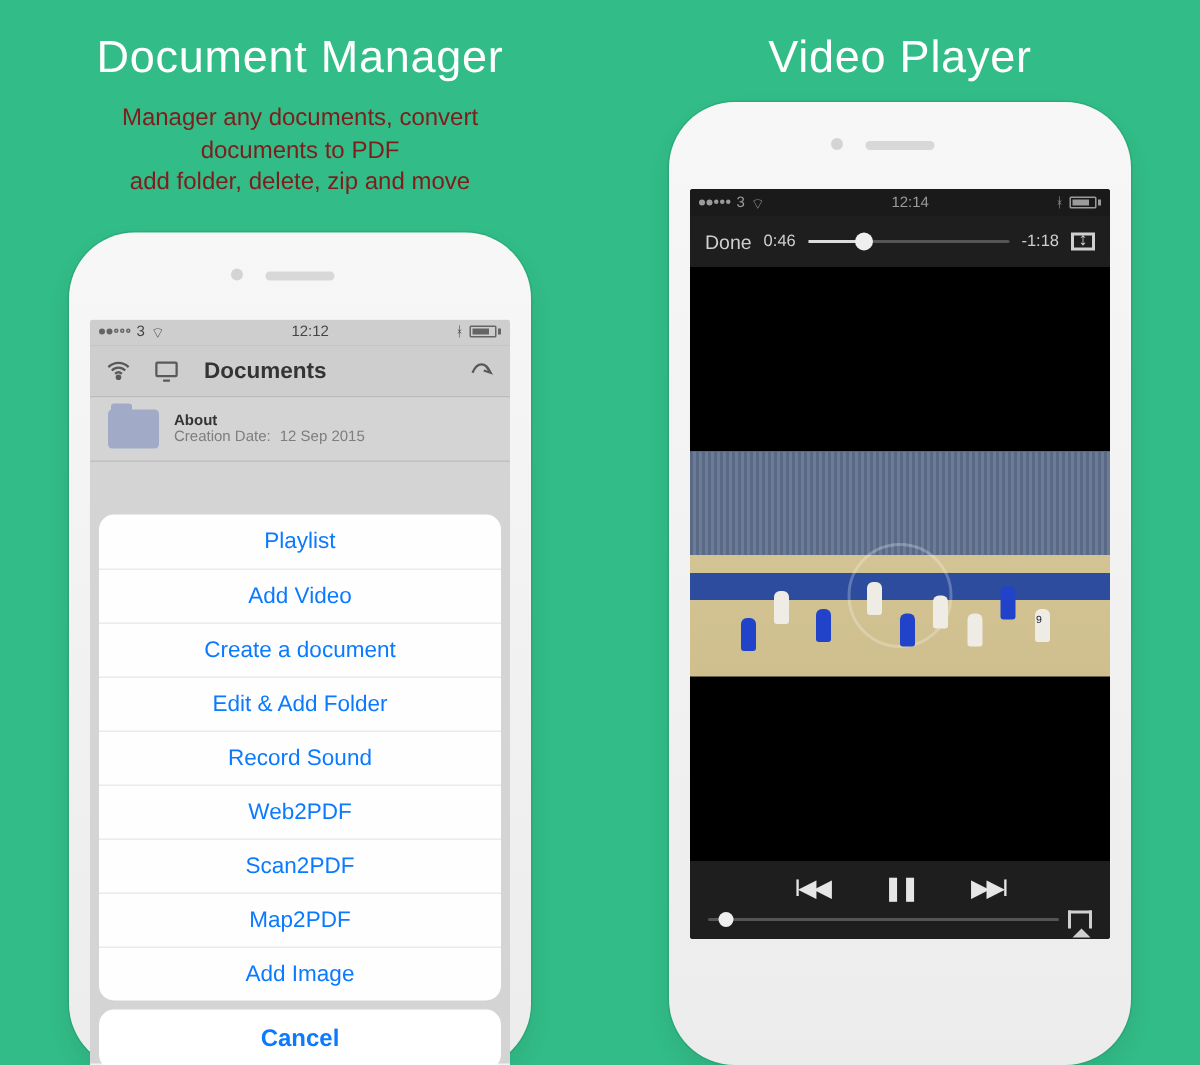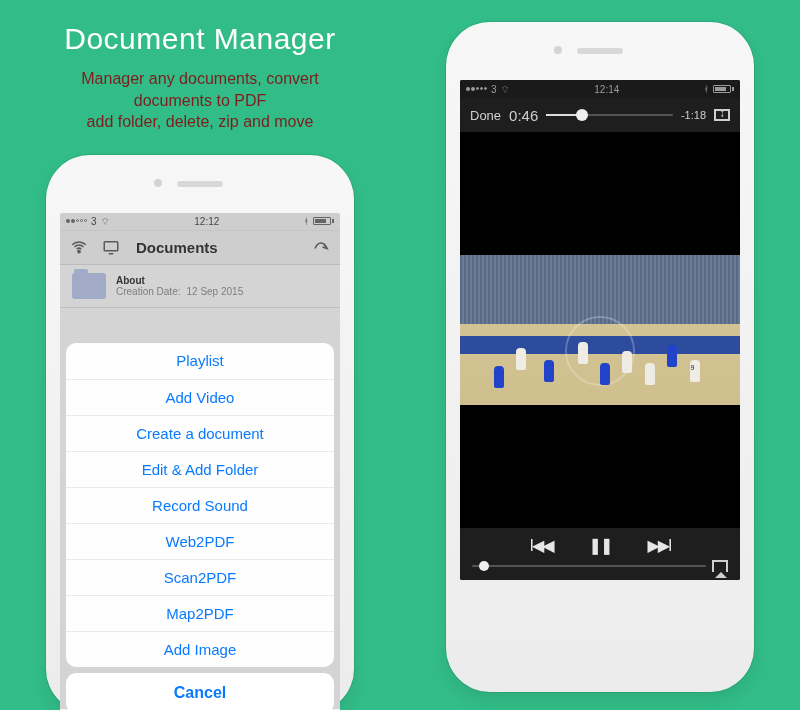--- a/index.html
+++ b/index.html
@@ -318,20 +318,21 @@
             <div class="sheet-item">Map2PDF</div>
             <div class="sheet-item">Add Image</div>
           </div>
           <div class="cancel">Cancel</div>
         </div>
       </div>
     </div>
   </div>
 
   <div class="col">
+    <div class="title">Video Player</div>
 
     <div class="phone">
       <div class="cam"></div>
         <div class="speaker"></div>
       <div class="screen dark">
 
         <div class="statusbar">
           <span class="cluster">
             <span class="dots">
                 <i></i>
@@ -350,21 +351,21 @@
                 <span class="shell">
                   <span class="fill"></span>
                 </span>
                 <span class="tip"></span>
               </span>
           </span>
         </div>
 
         <div class="vtop">
           <span>Done</span>
-          <span style="font-size:15px">0:46</span>
+          <span style="font-size:11px">0:46</span>
           <div class="slidertrack">
             <div class="done"></div>
               <div class="thumb"></div>
           </div>
           <span style="font-size:11px">-1:18</span>
           <span class="fsicon"></span>
         </div>
 
         <div class="videoarea">
           <div class="court">

